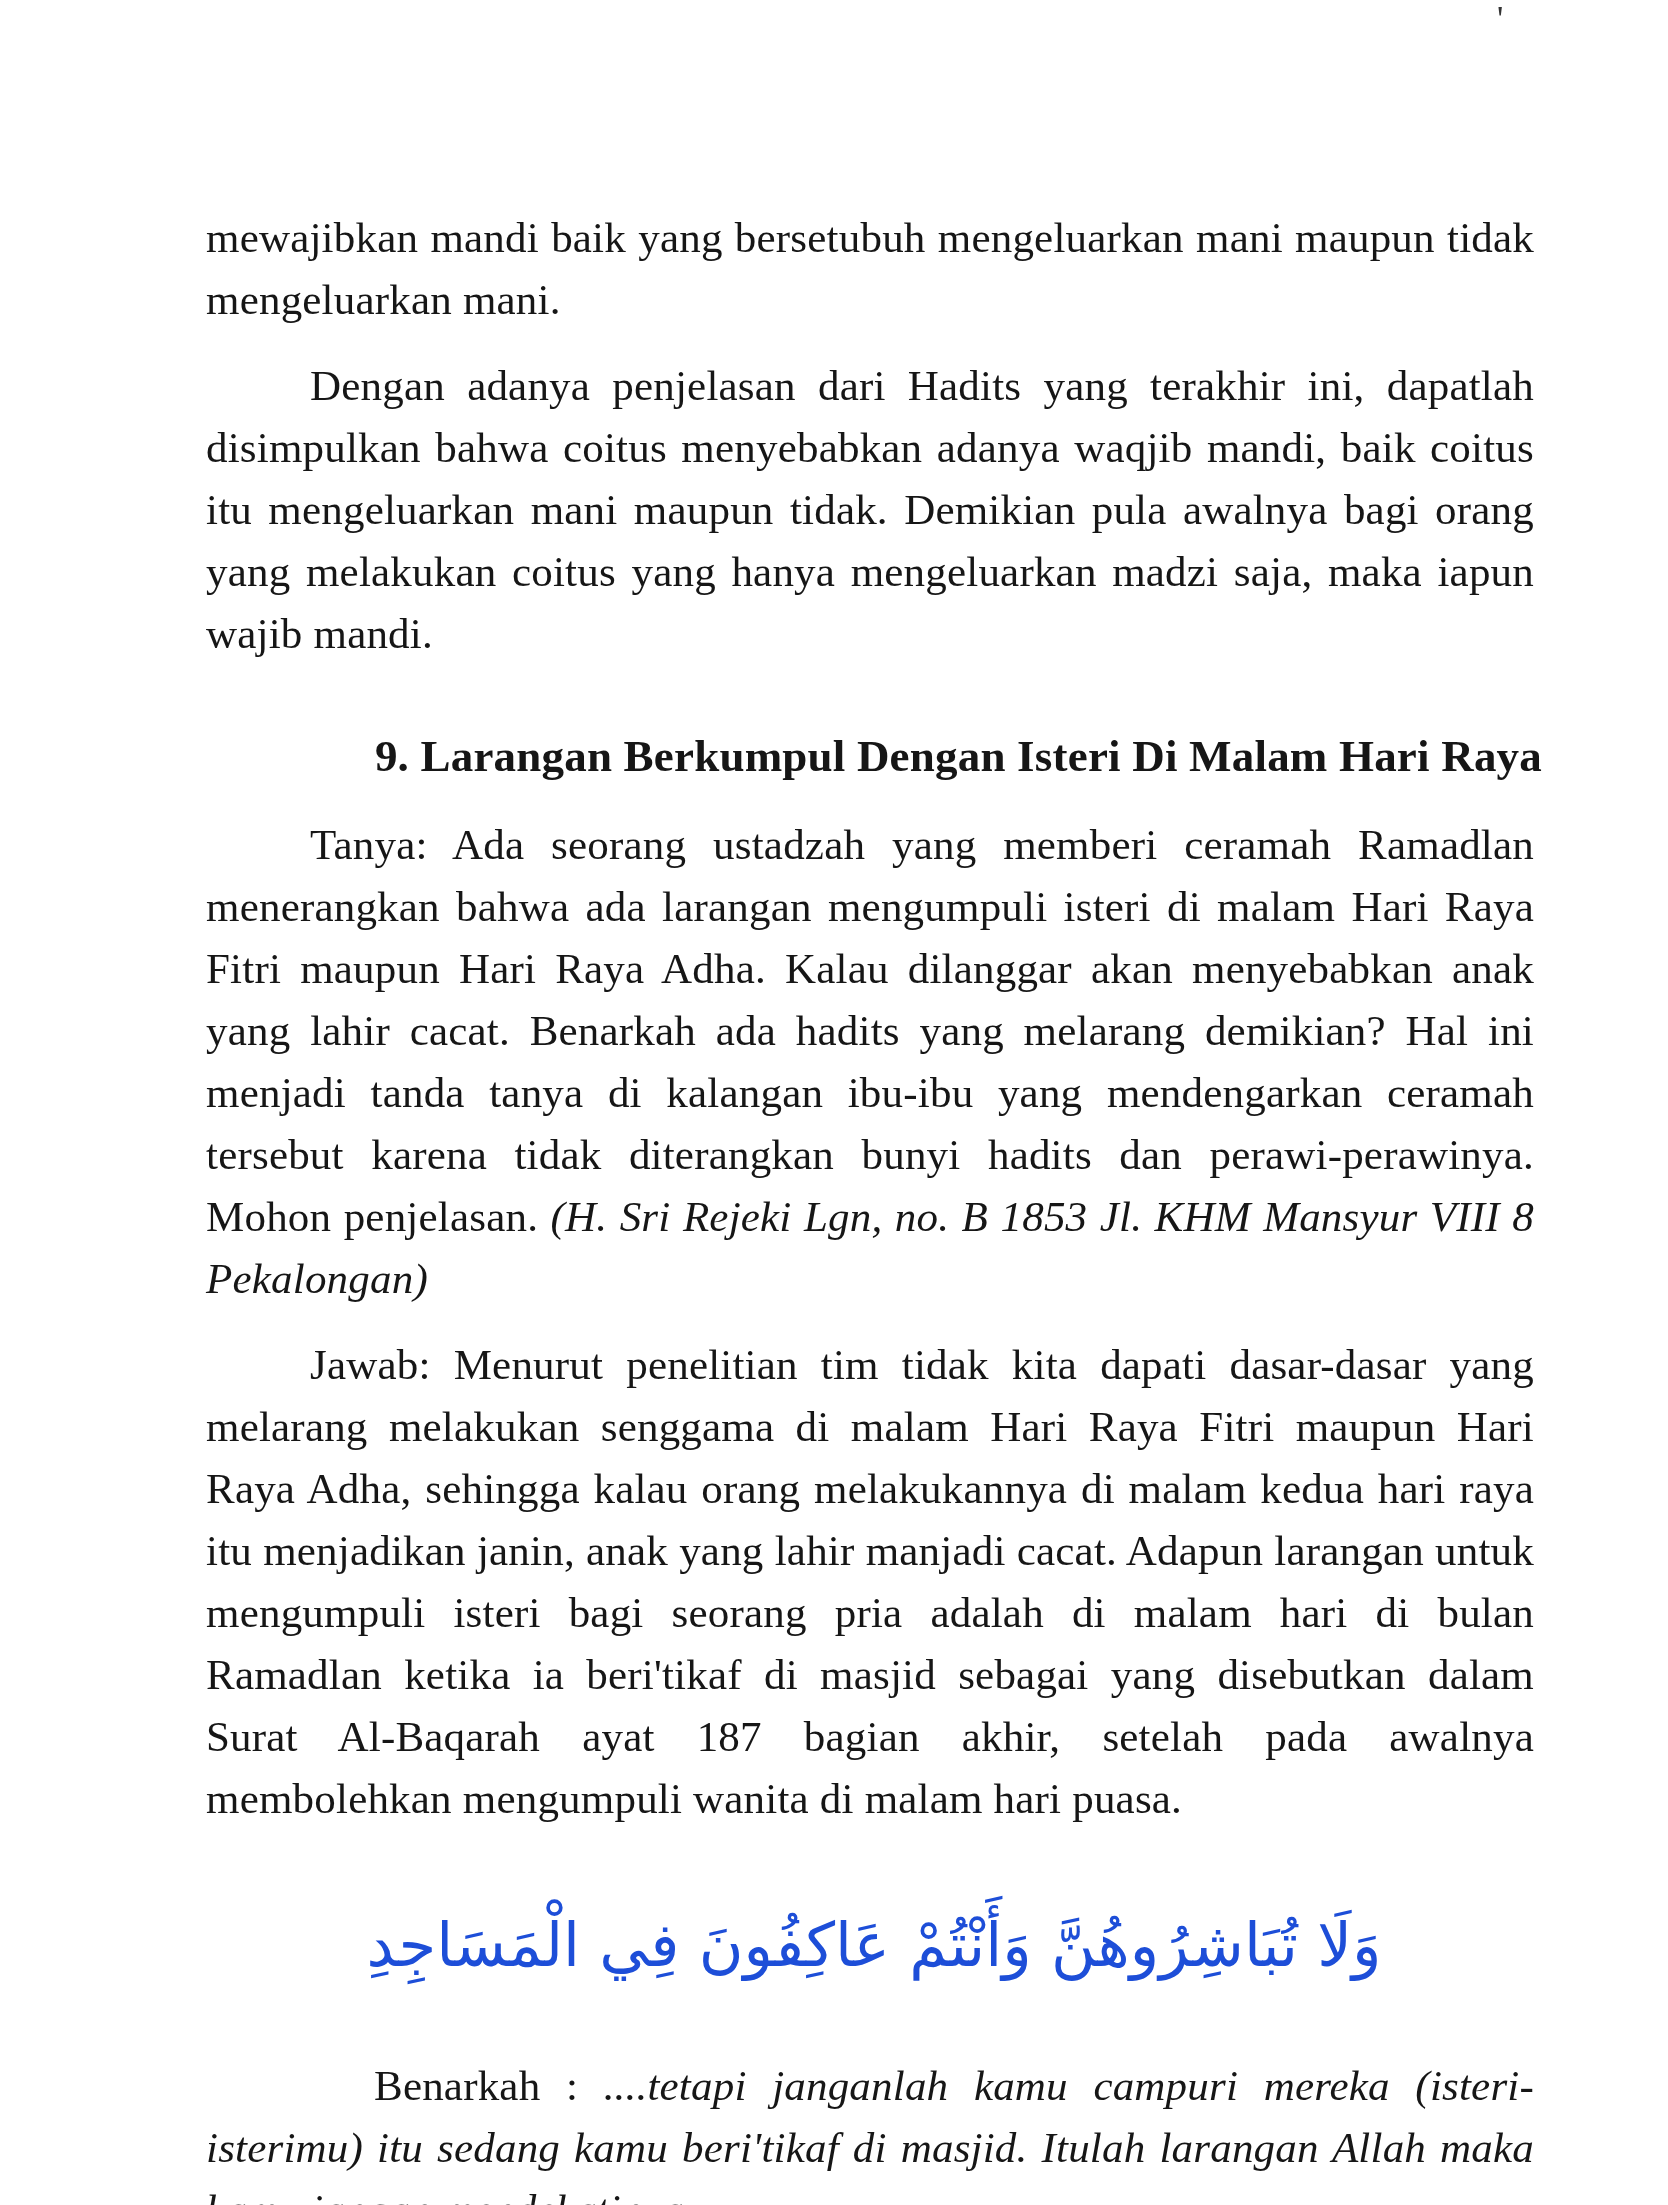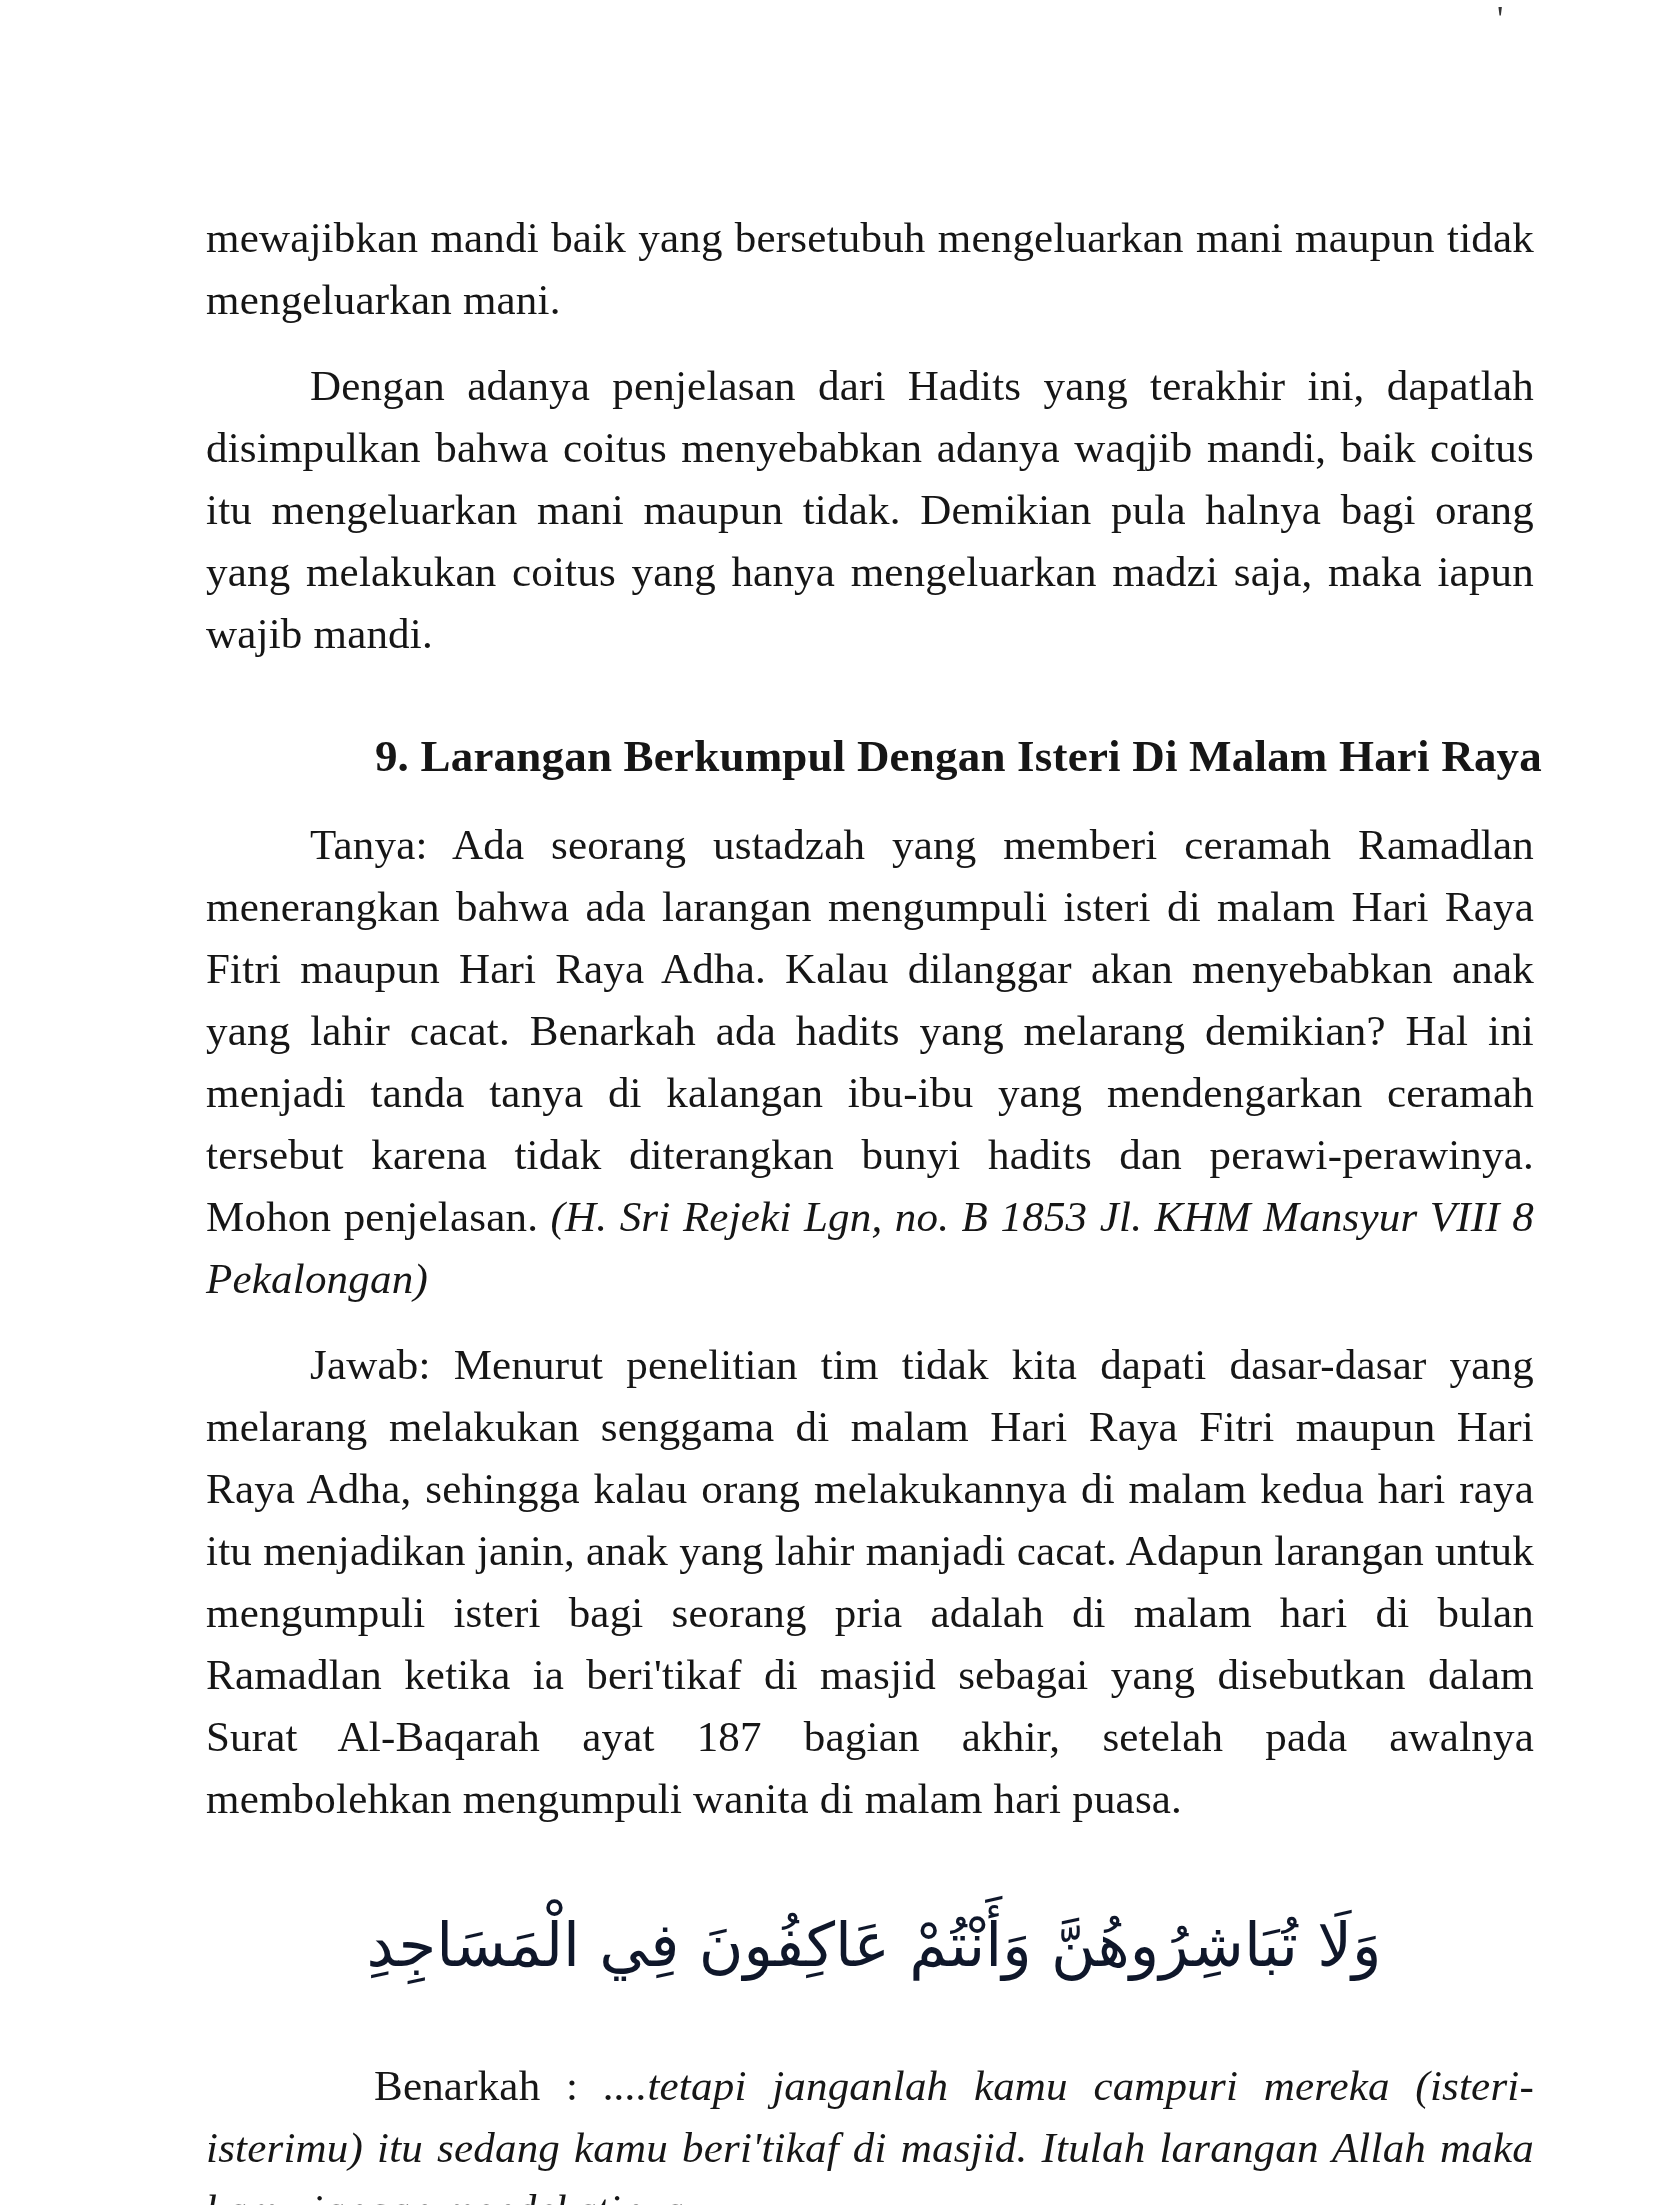--- a/index.html
+++ b/index.html
@@ -41,42 +41,42 @@
   }
   .bold { font-weight: normal; }
   .italic { font-style: italic; }
   .arabic {
     font-family: "DejaVu Sans", sans-serif;
     font-size: 61px;
     line-height: 97px;
     text-align: center;
     direction: rtl;
     margin: 66px 0 62px 0;
-    color: #0f172a;
+    color: #1d4ed8;
   }
   .scan-artifact {
     position: absolute;
     left: 1497px;
     top: 0px;
     font-size: 35px;
     color: #333;
   }
 </style>
 </head>
 <body>
 
 <div id="page">
 
   <span class="scan-artifact">'</span>
 
   <div class="content">
 
     <p class="para">mewajibkan mandi baik yang bersetubuh mengeluarkan mani maupun tidak mengeluarkan mani.</p>
 
-    <p class="para indent">Dengan adanya penjelasan dari Hadits yang terakhir ini, dapatlah disimpulkan bahwa coitus menyebabkan adanya waqjib mandi, baik coitus itu mengeluarkan mani maupun tidak. Demikian pula halnya bagi orang yang melakukan coitus yang hanya mengeluarkan madzi saja, maka iapun wajib mandi.</p>
+    <p class="para indent">Dengan adanya penjelasan dari Hadits yang terakhir ini, dapatlah disimpulkan bahwa coitus menyebabkan adanya waqjib mandi, baik coitus itu mengeluarkan mani maupun tidak. Demikian pula awalnya bagi orang yang melakukan coitus yang hanya mengeluarkan madzi saja, maka iapun wajib mandi.</p>
 
     <h2 class="heading">9. Larangan Berkumpul Dengan Isteri Di Malam Hari Raya</h2>
 
     <p class="para indent"><span class="bold">Tanya:</span><span> Ada seorang ustadzah yang memberi ceramah Ramadlan menerangkan bahwa ada larangan mengumpuli isteri di malam Hari Raya Fitri maupun Hari Raya Adha. Kalau dilanggar akan menyebabkan anak yang lahir cacat. Benarkah ada hadits yang melarang demikian? Hal ini menjadi tanda tanya di kalangan ibu-ibu yang mendengarkan ceramah tersebut karena tidak diterangkan bunyi hadits dan perawi-perawinya. Mohon penjelasan. </span><span class="italic">(H. Sri Rejeki Lgn, no. B 1853 Jl. KHM Mansyur VIII 8 Pekalongan)</span></p>
 
     <p class="para indent"><span class="bold">Jawab:</span><span> Menurut penelitian tim tidak kita dapati dasar-dasar yang melarang melakukan senggama di malam Hari Raya Fitri maupun Hari Raya Adha, sehingga kalau orang melakukannya di malam kedua hari raya itu menjadikan janin, anak yang lahir manjadi cacat. Adapun larangan untuk mengumpuli isteri bagi seorang pria adalah di malam hari di bulan Ramadlan ketika ia beri'tikaf di masjid sebagai yang disebutkan dalam Surat Al-Baqarah ayat 187 bagian akhir, setelah pada awalnya membolehkan mengumpuli wanita di malam hari puasa.</span></p>
 
     <div class="arabic" dir="rtl">وَلَا تُبَاشِرُوهُنَّ وَأَنْتُمْ عَاكِفُونَ فِي الْمَسَاجِدِ</div>
 
     <p class="para indent-lg"><span>Benarkah : </span><span class="italic">....tetapi janganlah kamu campuri mereka (isteri-isterimu) itu sedang kamu beri'tikaf di masjid. Itulah larangan Allah maka kamu jangan mendekatinya.</span></p>

